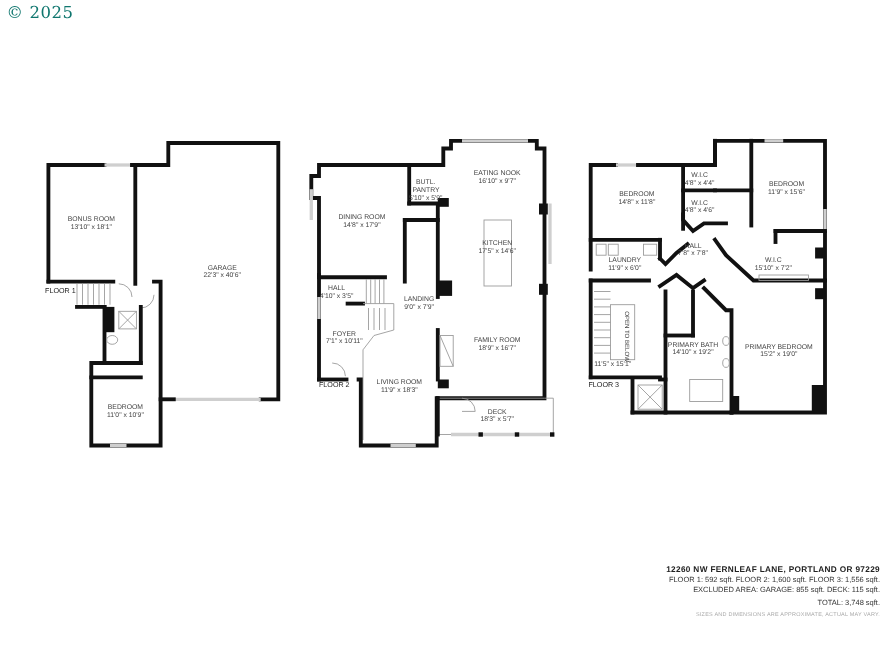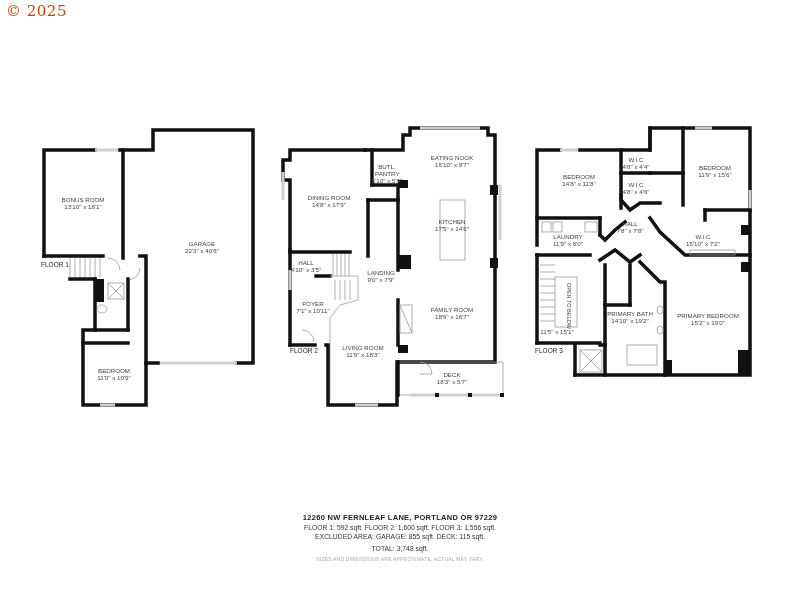--- a/index.html
+++ b/index.html
@@ -1,27 +1,27 @@
 <!DOCTYPE html>
 <html><head>
 <meta charset="utf-8">
 <style>
   html, body { margin:0; padding:0; background:#ffffff; }
   body { width:800px; height:600px; position:relative; overflow:hidden; font-family:"Liberation Sans", sans-serif; color:#333; }
-  .copyright { position:absolute; left:6px; top:2px; font-family:"DejaVu Serif", serif; font-size:15px; color:#c2410c; letter-spacing:0.5px; }
+  .copyright { position:absolute; left:6px; top:2px; font-family:"DejaVu Serif", serif; font-size:15px; color:#0f766e; letter-spacing:0.5px; }
   svg.plan { position:absolute; left:0; top:0; }
   .wall { stroke:#111; stroke-width:3.5; fill:none; stroke-linecap:square; }
   .thin { stroke:#999; stroke-width:0.8; fill:none; }
   .win { stroke:#cfcfcf; stroke-width:3; fill:none; }
   .fill { fill:#111; }
   .room-label { position:absolute; transform:translate(-50%,-50%); text-align:center; font-size:6.2px; line-height:7px; color:#444; white-space:nowrap; text-transform:uppercase; }
   .room-label .dim { text-transform:none; }
   .floor-label { position:absolute; font-size:6.5px; color:#222; white-space:nowrap; }
   .vert-label { position:absolute; font-size:5.5px; color:#444; transform:rotate(90deg); transform-origin:left top; white-space:nowrap; }
-  .footer { position:absolute; left:0; width:800px; top:513px; text-align:center; }
+  .footer { position:absolute; left:0; width:800px; top:513px; text-align:right; }
   .footer .addr { font-size:7.5px; font-weight:bold; color:#222; letter-spacing:0.3px; }
   .footer .line { font-size:6.8px; color:#333; margin-top:2px; }
   .footer .total { font-size:6.8px; color:#333; margin-top:5px; }
   .footer .disc { font-size:5px; color:#aaa; margin-top:4px; letter-spacing:0.2px; }
 </style>
 </head>
 <body>
 
 <div class="copyright">© 2025</div>
 

